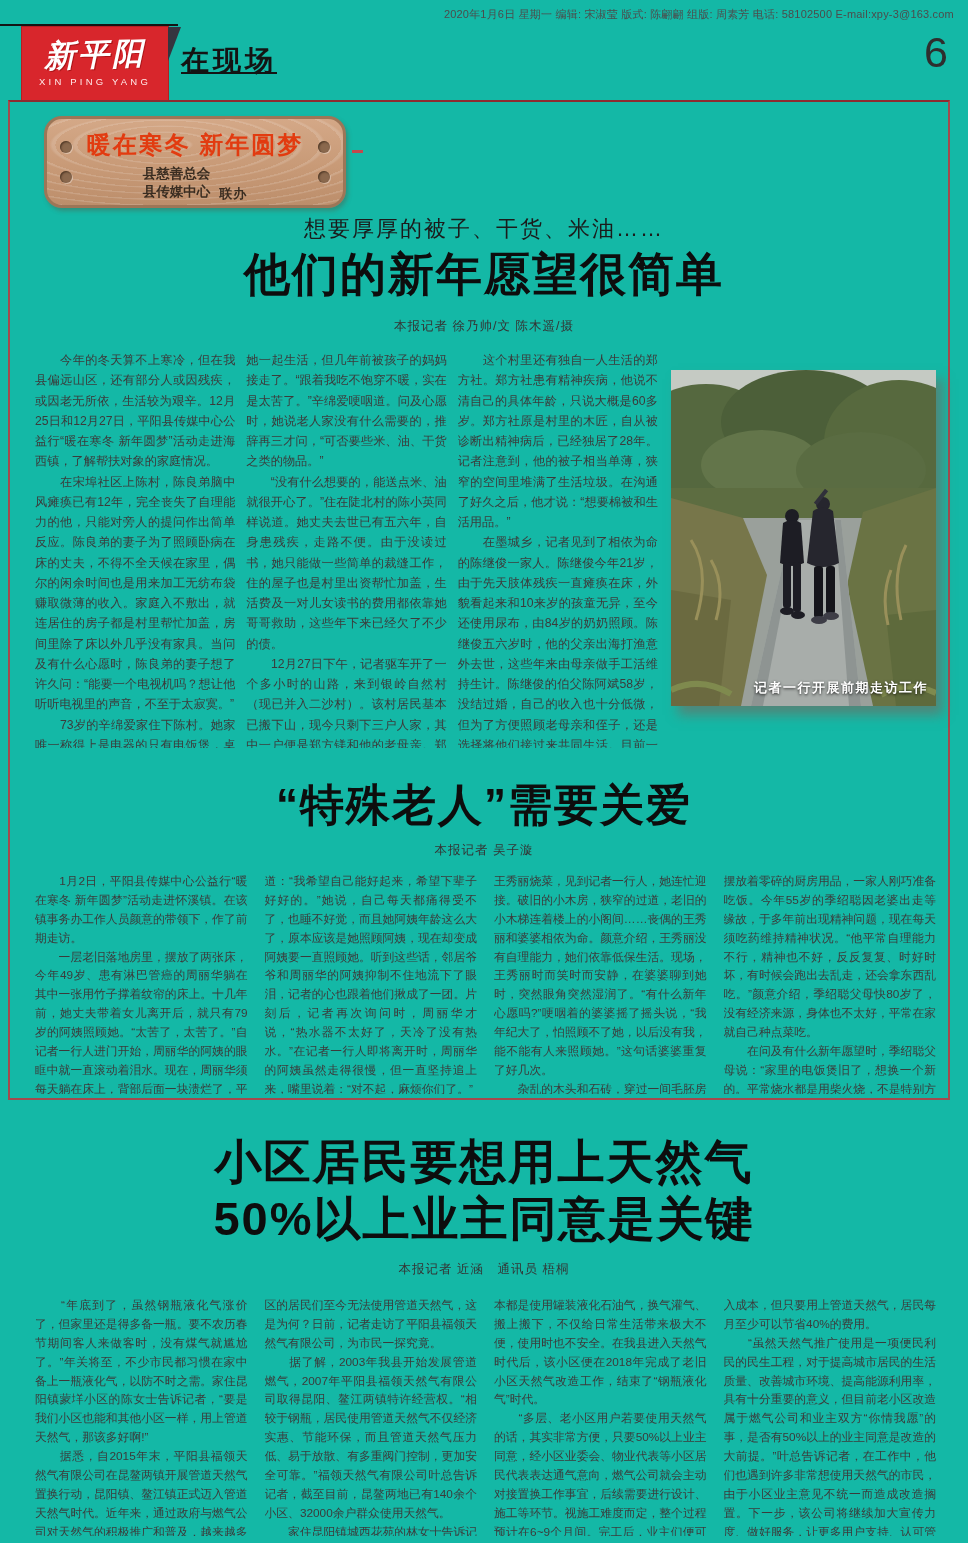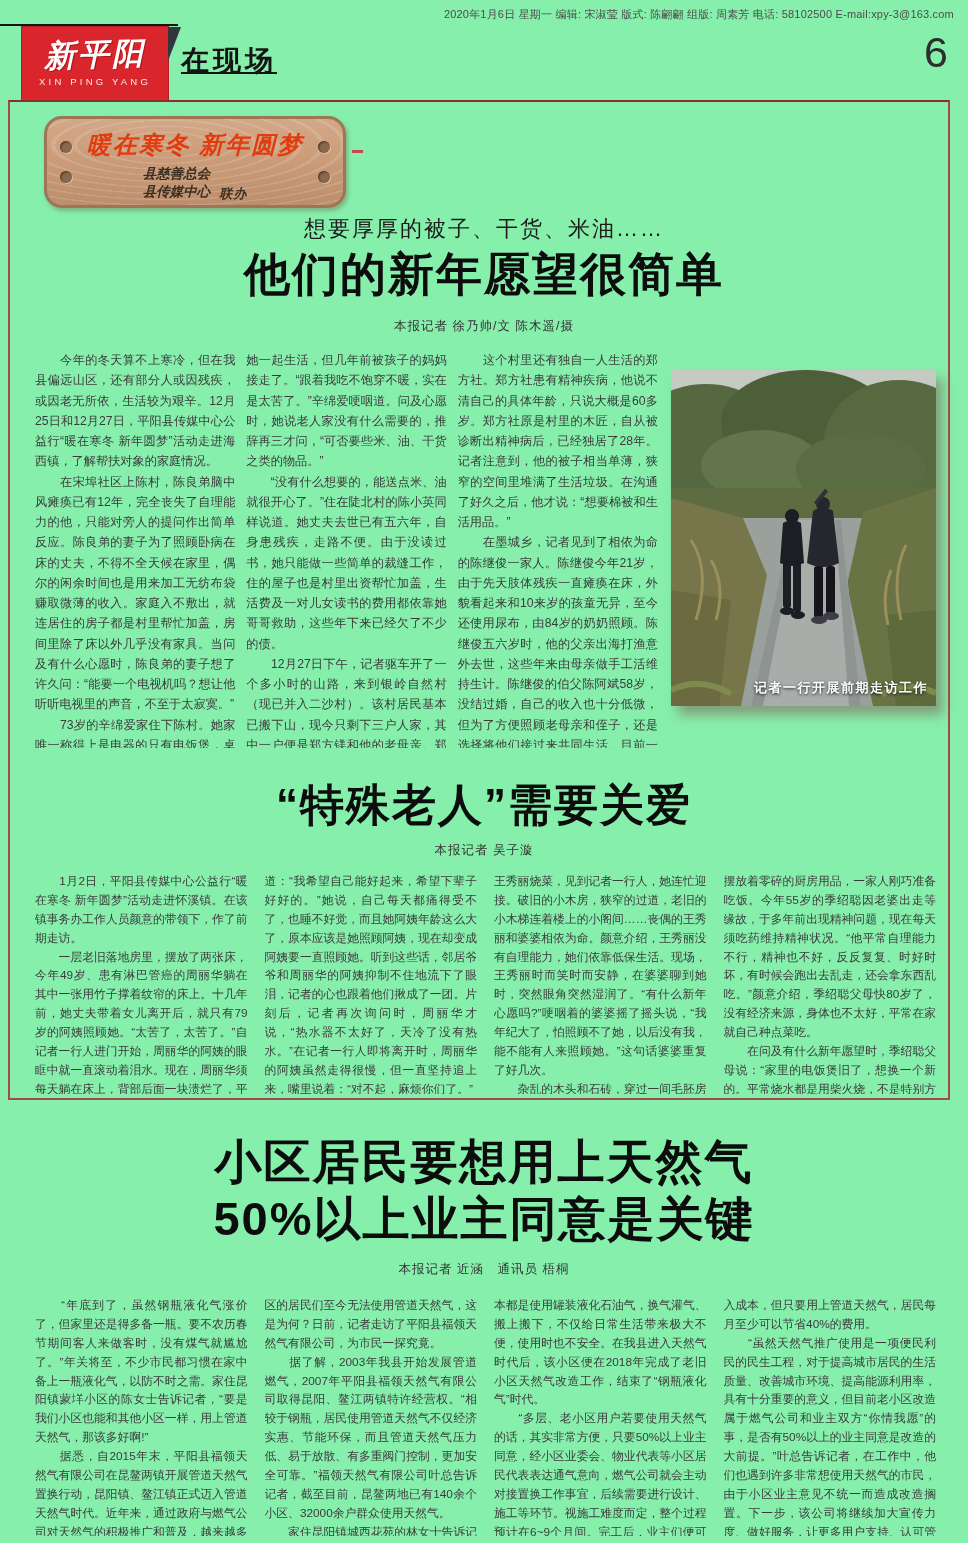--- a/index.html
+++ b/index.html
@@ -1,16 +1,16 @@
 <!DOCTYPE html>
 <html><head>
 <meta charset="utf-8">
 <style>
   html,body{margin:0;padding:0;background:#e8e8e8;}
-  .page{position:relative;width:968px;height:1543px;background:#86efac;overflow:hidden;
+  .page{position:relative;width:968px;height:1543px;background:#14b8a6;overflow:hidden;
         font-family:"Liberation Sans", sans-serif;}
 
   
   .top-info{position:absolute;top:7px;left:300px;right:14px;text-align:right;
             font-size:11px;color:#4c4c4c;letter-spacing:0.2px;}
   .masthead-rule{position:absolute;top:24px;left:0;width:178px;height:2px;background:#141414;}
   .logo-box{position:absolute;left:22px;top:27px;width:146px;height:73px;background:#d8262c;
             color:#fff;text-align:center;box-shadow:0 0 0 1px #b51e23;}
   .logo-cn{font-size:31px;font-weight:900;font-style:italic;letter-spacing:3px;margin-top:7px;
            text-shadow:1px 1px 0 rgba(120,0,0,.45);transform:rotate(-2deg);}
@@ -22,21 +22,21 @@
   .page-num{position:absolute;right:20px;top:28px;font-size:43px;color:#2e2e2e;}
 
   
   .frame{position:absolute;left:8px;top:100px;width:942px;height:1000px;box-sizing:border-box;
          border:2px solid #a4494d;border-top-color:#8d2b30;}
 
   
   .badge{position:absolute;left:44px;top:116px;width:302px;height:92px;z-index:3;
          border-radius:18px;border:3px solid #9d7657;box-sizing:border-box;
          background:linear-gradient(180deg,#d4a887 0%,#c89a77 55%,#bc8e6b 100%);
-         box-shadow:2px 3px 4px rgba(100,70,50,.35);font-style:italic;}
+         box-shadow:2px 3px 4px rgba(100,70,50,.35);}
   .badge:before{content:"";position:absolute;inset:0;border-radius:15px;
          background:repeating-radial-gradient(ellipse 220px 60px at 40% 30%,
             rgba(255,255,255,.14) 0 3px, rgba(0,0,0,0) 6px 22px);}
   .nail{position:absolute;width:12px;height:12px;border-radius:50%;background:#8a684d;
         box-shadow:inset 1px 1px 2px rgba(60,40,25,.8), 1px 1px 0 rgba(255,255,255,.35);}
   .nail.tl{left:13px;top:22px;} .nail.bl{left:13px;bottom:22px;}
   .nail.tr{right:13px;top:22px;} .nail.br{right:13px;bottom:22px;}
   .badge-title{position:relative;margin-top:10px;text-align:center;font-size:24px;font-weight:900;
                color:#e23b10;letter-spacing:2px;}
   .badge-sub{position:relative;display:flex;justify-content:center;align-items:flex-start;

